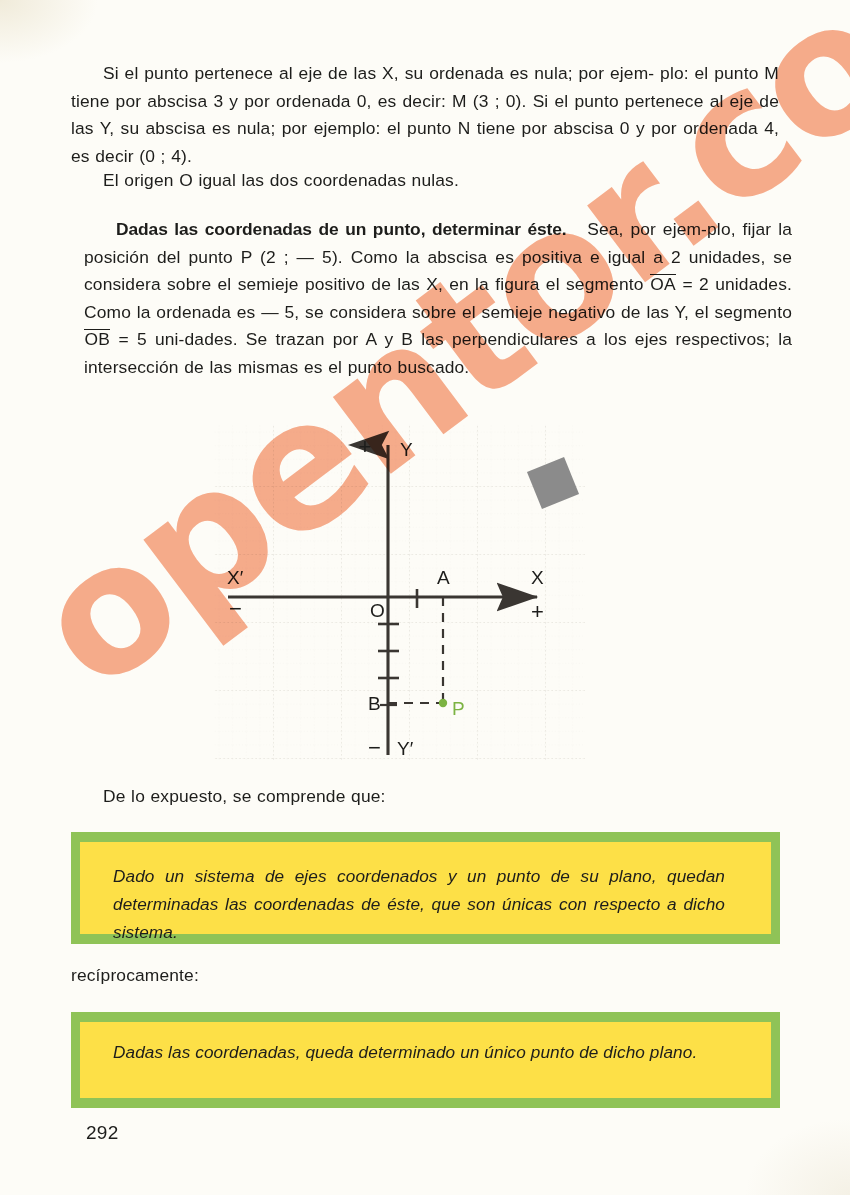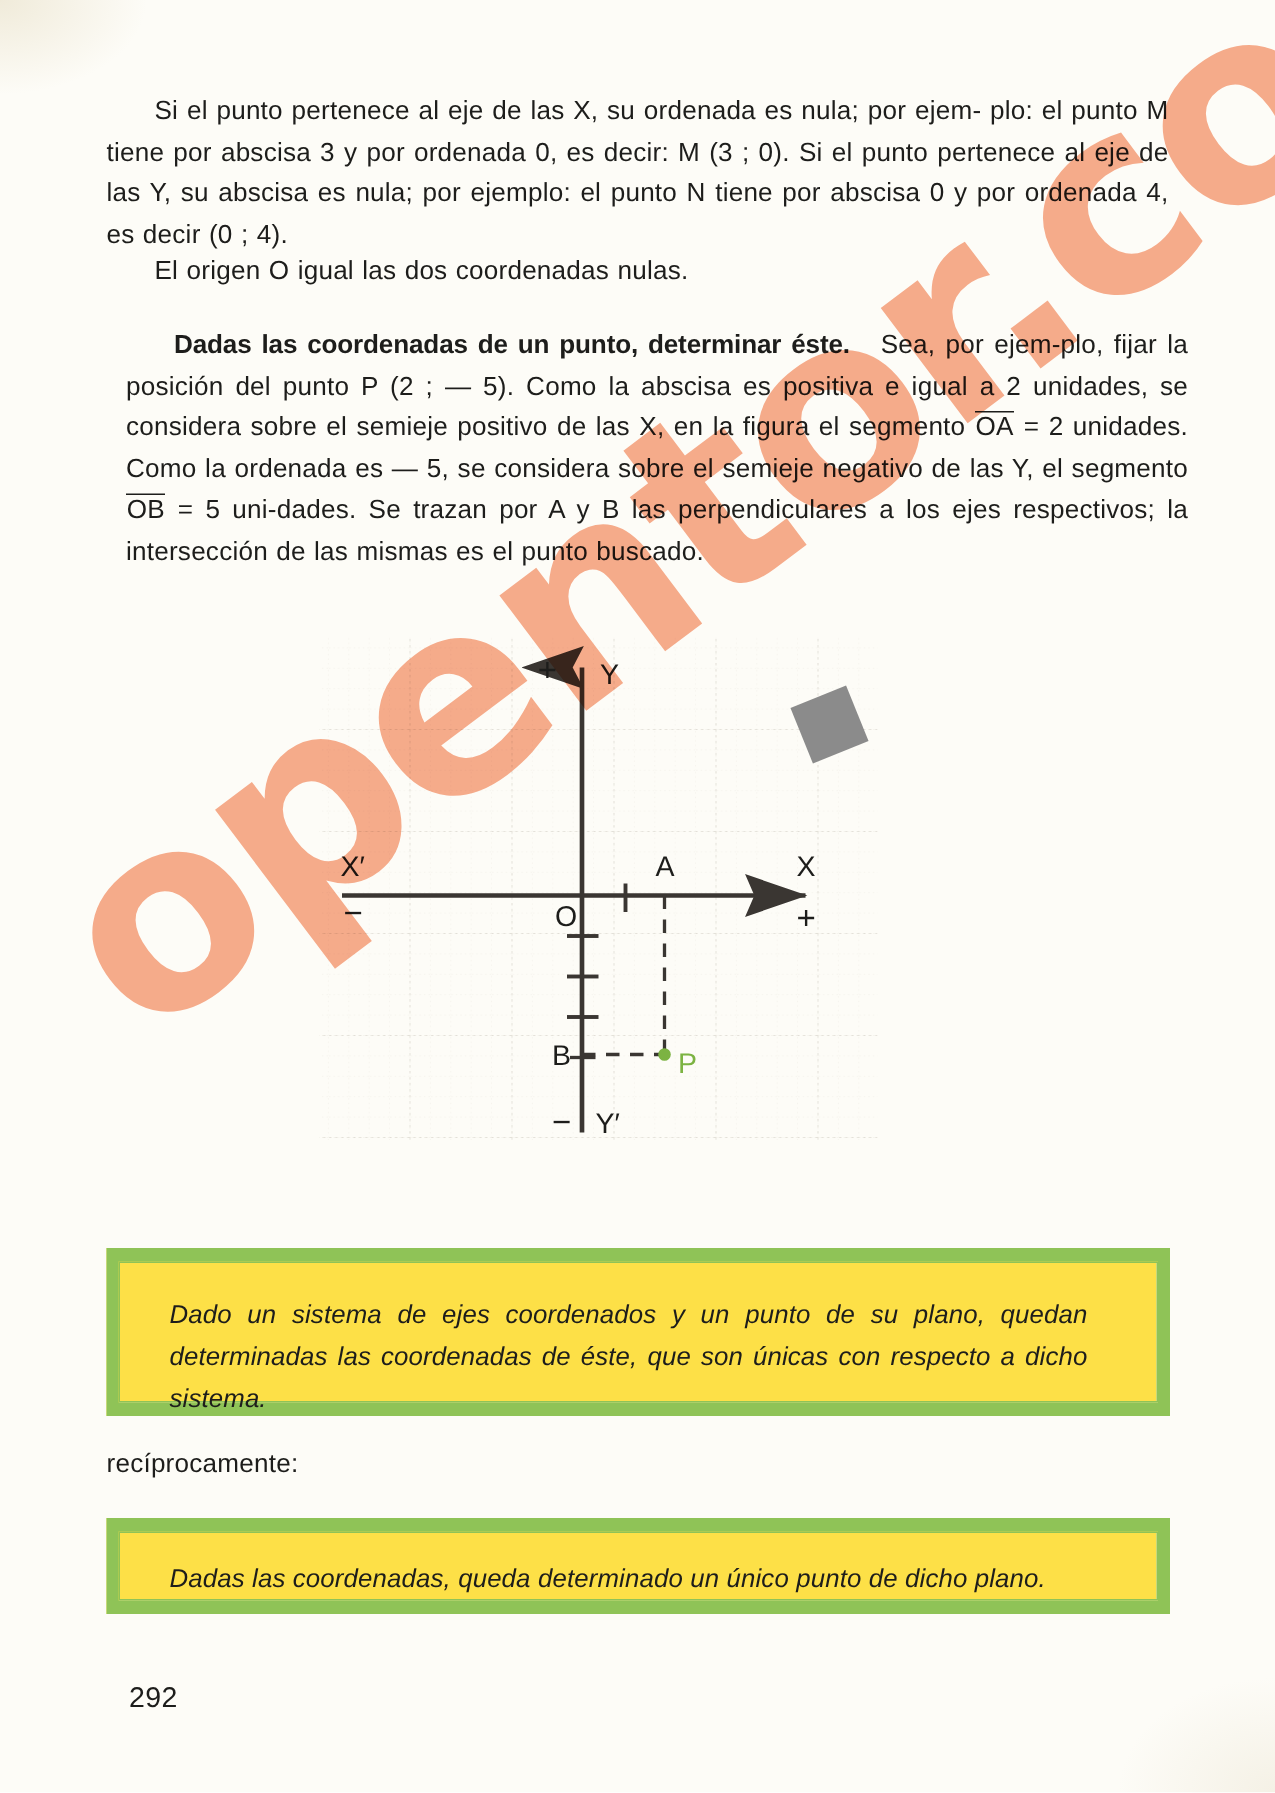--- a/index.html
+++ b/index.html
@@ -101,21 +101,21 @@
     margin: 0;
     font-style: italic;
     font-size: 17.2px;
     line-height: 28px;
     color: #1d1d1b;
     text-align: justify;
     letter-spacing: .1px;
   }
   #box1 { left: 71px; top: 832px; width: 709px; height: 112px; }
   #box1 p { margin: 21px 34px 0 34px; width: 612px; }
-  #box2 { left: 71px; top: 1012px; width: 709px; height: 64px; }
+  #box2 { left: 71px; top: 1012px; width: 709px; height: 96px; }
   #box2 p { margin: 17px 34px 0 34px; width: 612px; }
 
   
   #pageno {
     position: absolute;
     left: 70px; top: 1122px;
     font-size: 19px;
     color: #1d1d1b;
     letter-spacing: .3px;
     margin-left: 16px;
@@ -176,20 +176,23 @@
 
     <div class="para" id="p3">
       <span class="ind"></span><b>Dadas las coordenadas de un punto, determinar éste.</b>
       &nbsp;&nbsp;<span>Sea, por ejem-plo, fijar la posición del punto P (2 ; — 5). Como la abscisa es positiva e igual a 2 unidades, se considera sobre el semieje positivo de las X, en la figura el segmento</span>
       <span class="nb"><span class="ovl">OA</span></span>
       <span>= 2 unidades. Como la ordenada es — 5, se considera sobre el semieje negativo de las Y, el segmento</span>
       <span class="nb"><span class="ovl">OB</span></span>
       <span>= 5 uni-dades. Se trazan por A y B las perpendiculares a los ejes respectivos; la intersección de las mismas es el punto buscado.</span>
     </div>
 
+    <div class="para" id="p4">
+      <span class="ind"></span><span>De lo expuesto, se comprende que:</span>
+    </div>
 
     <div class="para" id="p5">
       <span>recíprocamente:</span>
     </div>
 
     <div id="figure">
       <svg width="400" height="360" viewBox="0 0 400 360" xmlns="http://www.w3.org/2000/svg">
         <defs>
 
           <pattern id="gridFine" width="13.6" height="13.6" patternUnits="userSpaceOnUse">

